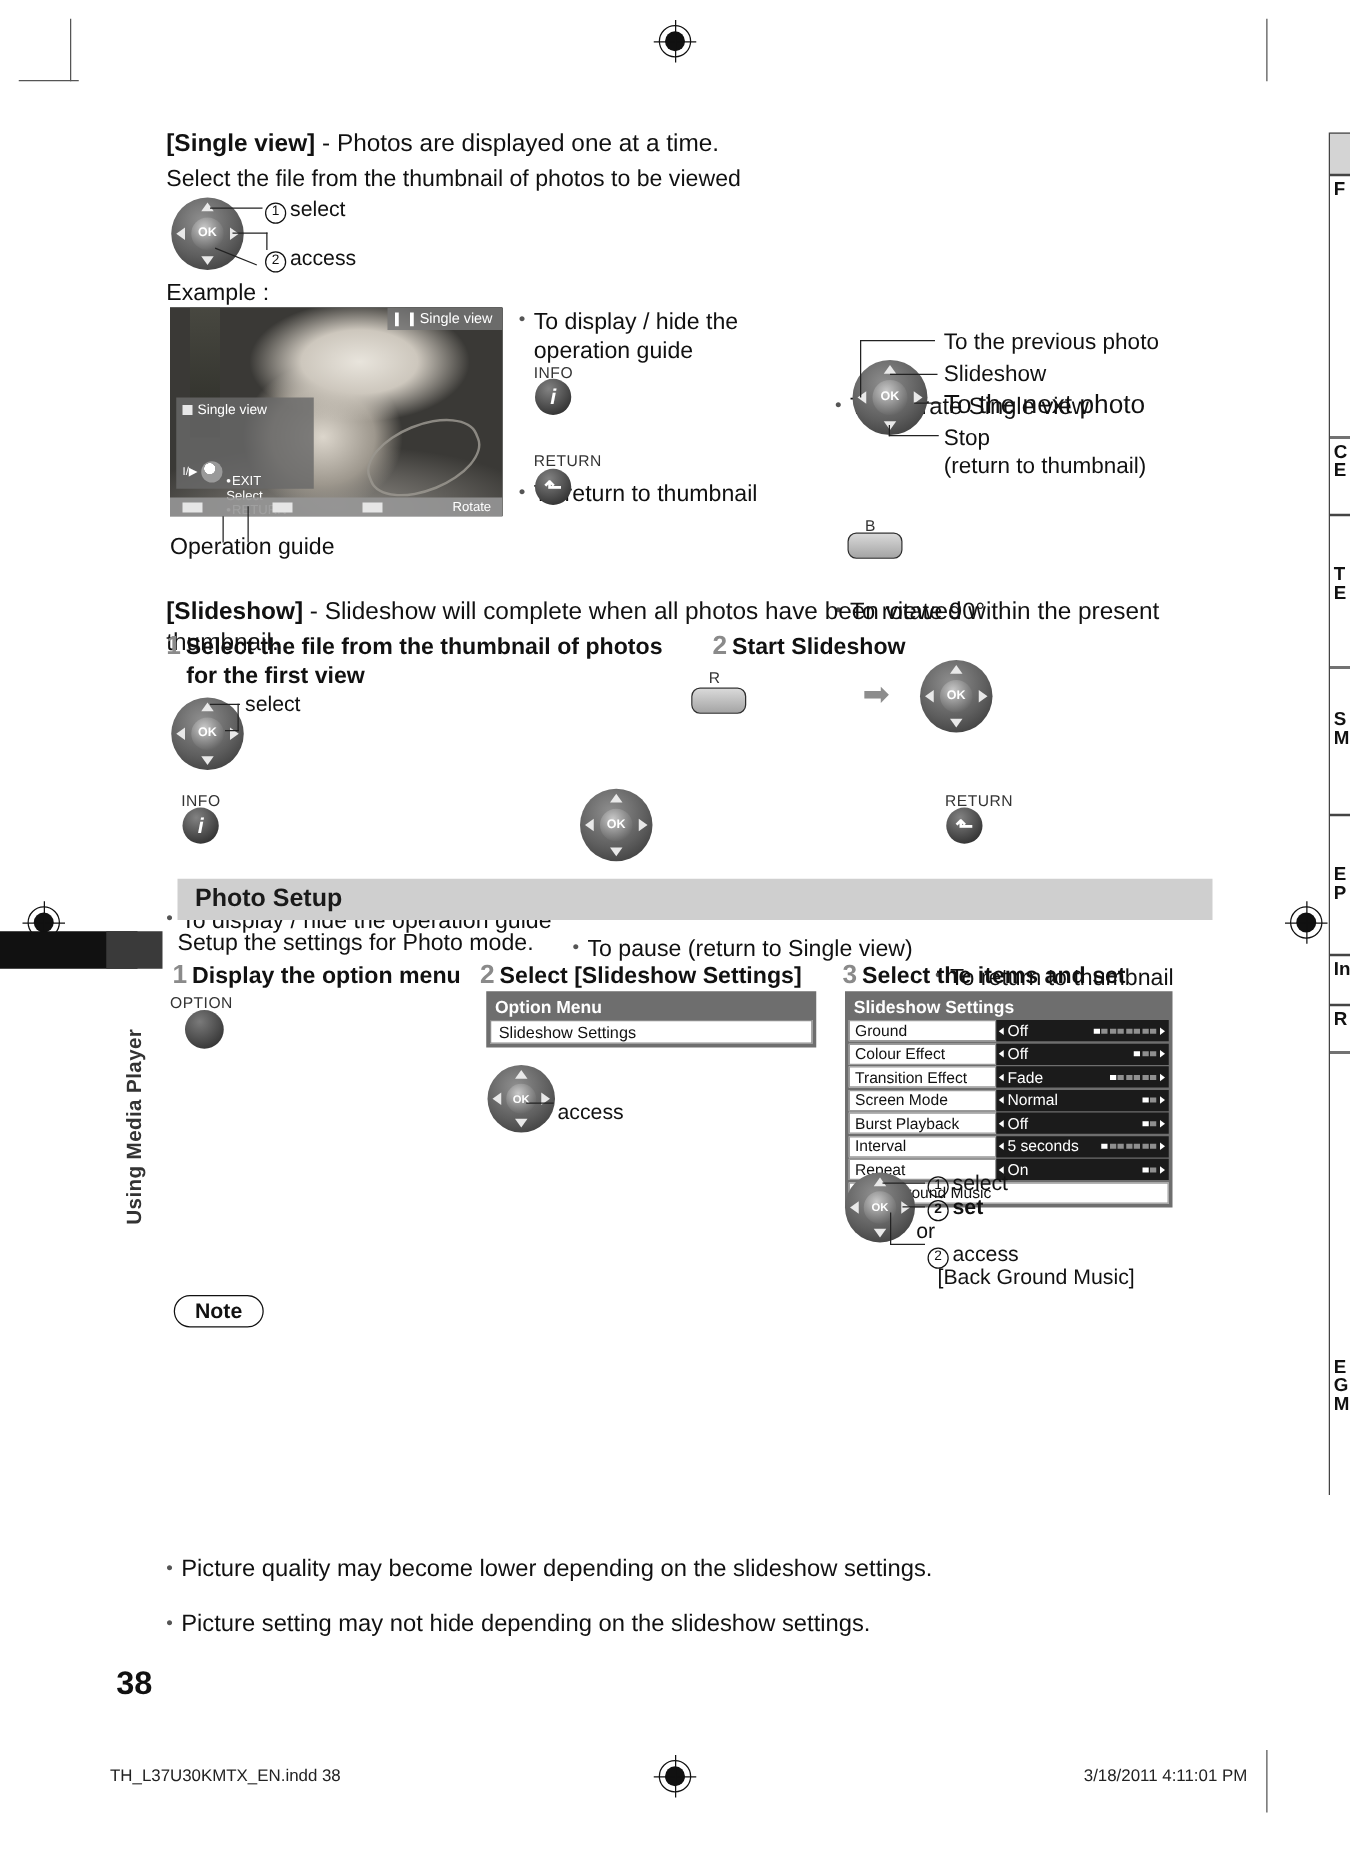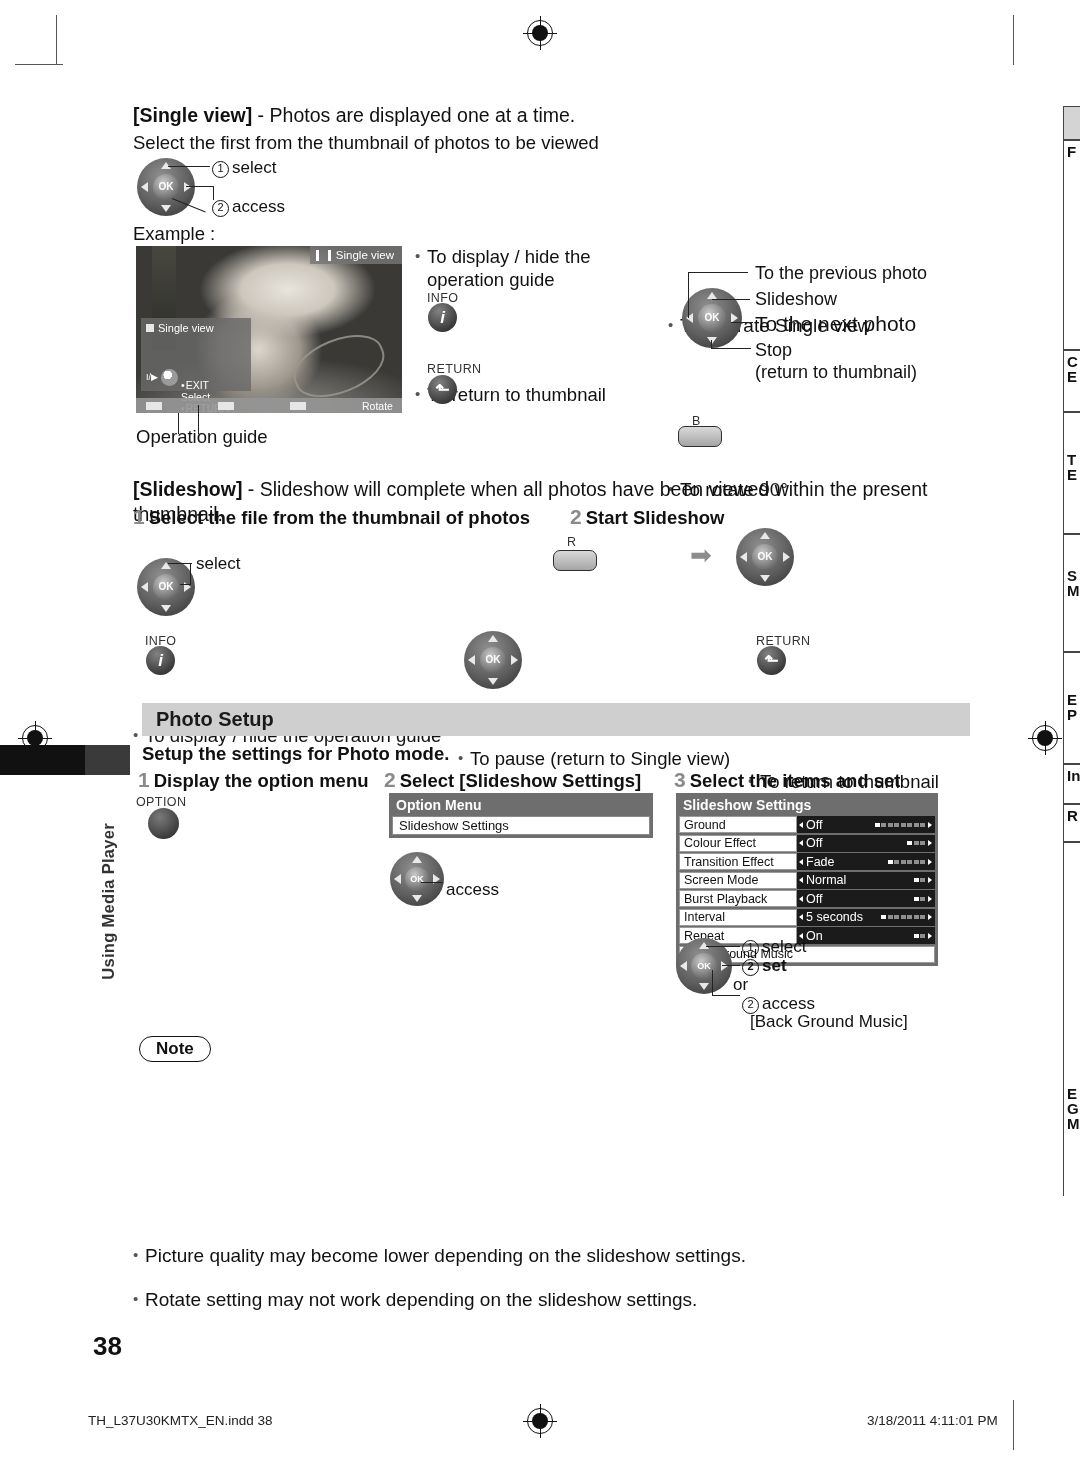--- a/index.html
+++ b/index.html
@@ -272,21 +272,21 @@
   <div class="index-tab" style="top:736px; height:354px; border-bottom:none;">
     <div style="padding-top:240px;">E</div>
     <div>G</div>
     <div>M</div>
   </div>
 </div>
 
 <div class="abs h-lead" style="left:133px; top:103px; width:760px;">
   <b>[Single view]</b><span> - Photos are displayed one at a time.</span>
 </div>
-<div class="abs body-t" style="left:133px; top:131px; width:780px;">Select the first from the thumbnail of photos to be viewed</div>
+<div class="abs body-t" style="left:133px; top:131px; width:780px;">Select the file from the thumbnail of photos to be viewed</div>
 
 <div class="dpad" style="left:137px; top:158px; width:58px; height:58px;">
   <div class="ring"></div>
   <div class="tri up"></div>
   <div class="tri dn"></div>
   <div class="tri lf"></div>
   <div class="tri rt"></div>
   <div class="okc" style="font-size:10px;">OK</div>
 </div>
 <div class="lead-line" style="left:168px; top:166px; width:42px; height:1.4px;"></div>
@@ -369,20 +369,21 @@
 <div class="abs bullet" style="left:668px; top:386px; width:220px; font-size:19px;">To rotate 90°</div>
 <div class="abs mini-label" style="left:692px; top:414px;">B</div>
 <div class="rbtn-pill" style="left:678px; top:426px; width:42px; height:19px;"></div>
 
 <div class="abs h-lead" style="left:133px; top:477px; width:860px;">
   <b>[Slideshow]</b><span> - Slideshow will complete when all photos have been viewed within the present thumbnail.</span>
 </div>
 
 <div class="abs" style="left:133px; top:505px; width:420px;">
   <span class="step-num">1</span><span class="step-txt">Select the file from the thumbnail of photos</span>
+  <div class="step-txt" style="padding-left:16px;">for the first view</div>
 </div>
 <div class="dpad" style="left:137px; top:558px; width:58px; height:58px;">
   <div class="ring"></div>
   <div class="tri up"></div>
   <div class="tri dn"></div>
   <div class="tri lf"></div>
   <div class="tri rt"></div>
   <div class="okc" style="font-size:10px;">OK</div>
 </div>
 <div class="lead-line" style="left:168px; top:563px; width:24px; height:1.4px;"></div>
@@ -419,21 +420,21 @@
   <div class="okc" style="font-size:10px;">OK</div>
 </div>
 
 <div class="abs bullet" style="left:748px; top:609px; width:230px;">To return to thumbnail</div>
 <div class="abs mini-label" style="left:756px; top:634px;">RETURN</div>
 <div class="icon-circ" style="left:757px; top:646px; width:29px; height:29px; font-size:17px;">⬑</div>
 
 <div class="section-bar" style="left:142px; top:703px; width:828px;">
   <span>Photo Setup</span>
 </div>
-<div class="abs body-t" style="left:142px; top:742px;font-weight:bold;">Setup the settings for Photo mode.</div>
+<div class="abs body-t" style="left:142px; top:742px;">Setup the settings for Photo mode.</div>
 
 <div class="abs" style="left:138px; top:768px; width:250px;">
   <span class="step-num">1</span><span class="step-txt">Display the option menu</span>
 </div>
 <div class="abs mini-label" style="left:136px; top:795px;">OPTION</div>
 <div class="rbtn-round" style="left:148px; top:808px; width:31px; height:31px;"></div>
 
 <div class="abs" style="left:384px; top:768px; width:290px;">
   <span class="step-num">2</span><span class="step-txt">Select [Slideshow Settings]</span>
 </div>
@@ -583,18 +584,18 @@
 <div class="abs callout" style="left:733px; top:974px;">or</div>
 <div class="abs callout" style="left:742px; top:993px;">
   <span class="circ-num">2</span><span>access</span>
 </div>
 <div class="abs callout" style="left:750px; top:1011px;">[Back Ground Music]</div>
 
 <div class="note-pill" style="left:139px; top:1036px;">
   <span>Note</span>
 </div>
 <div class="abs bullet" style="left:133px; top:1060px; width:780px; font-size:19px;">Picture quality may become lower depending on the slideshow settings.</div>
-<div class="abs bullet" style="left:133px; top:1081px; width:780px; font-size:19px;">Rotate setting may not work depending on the slideshow settings.</div>
+<div class="abs bullet" style="left:133px; top:1081px; width:780px; font-size:19px;">Picture setting may not hide depending on the slideshow settings.</div>
 
 <div class="page-num" style="left:93px; top:1331px;">38</div>
 <div class="footer-t" style="left:88px; top:1413px;">TH_L37U30KMTX_EN.indd   38</div>
 <div class="footer-t" style="left:867px; top:1413px;">3/18/2011   4:11:01 PM</div>
 <div class="crop-v" style="left:1013px; top:1400px; height:50px;"></div>
 
 </body></html>

